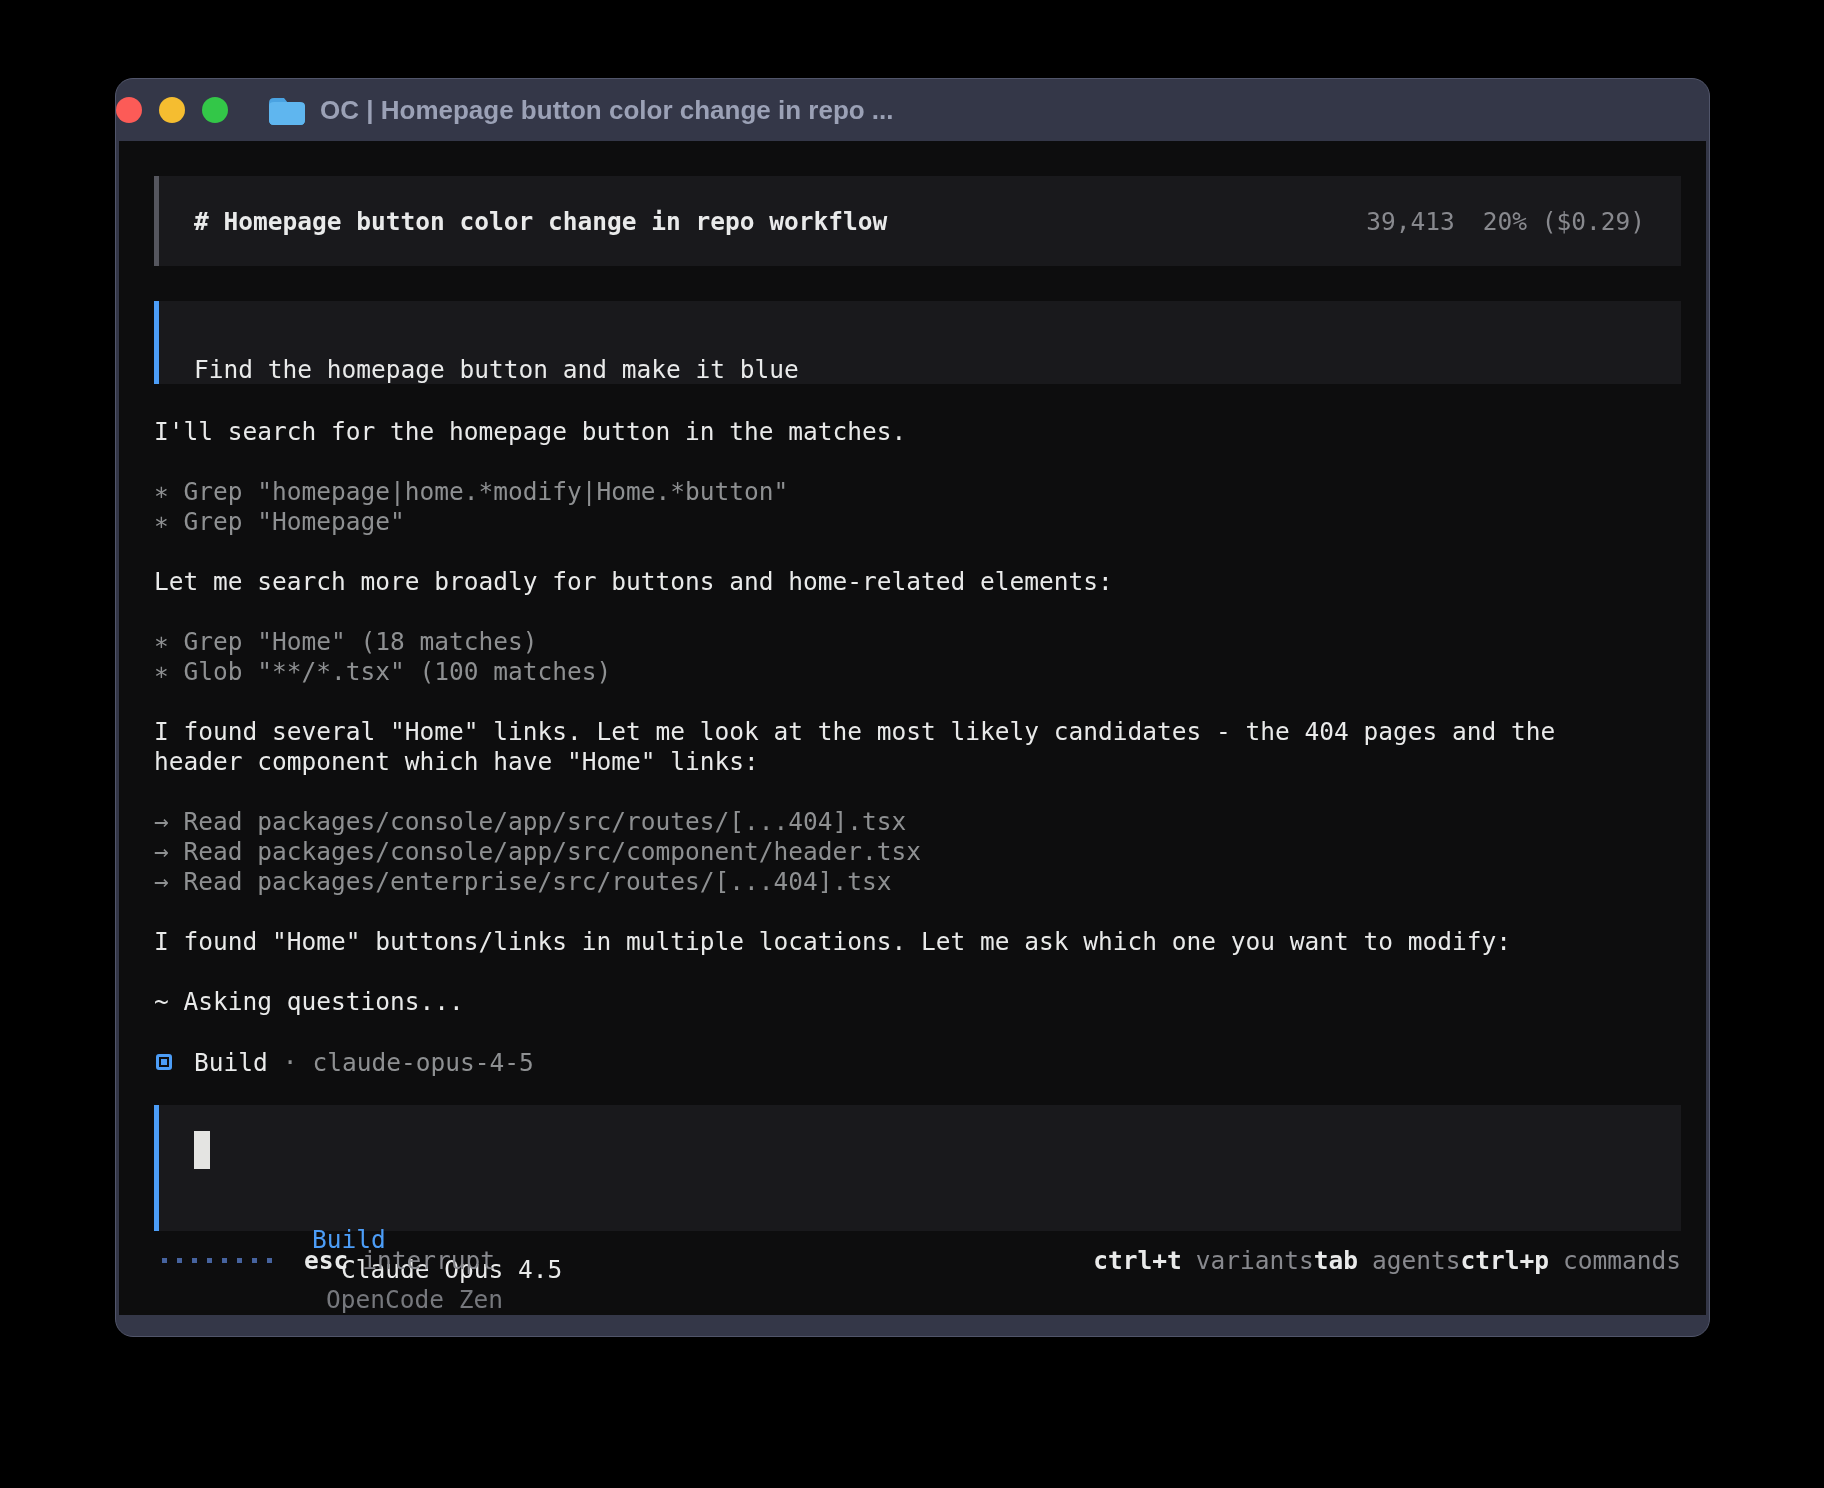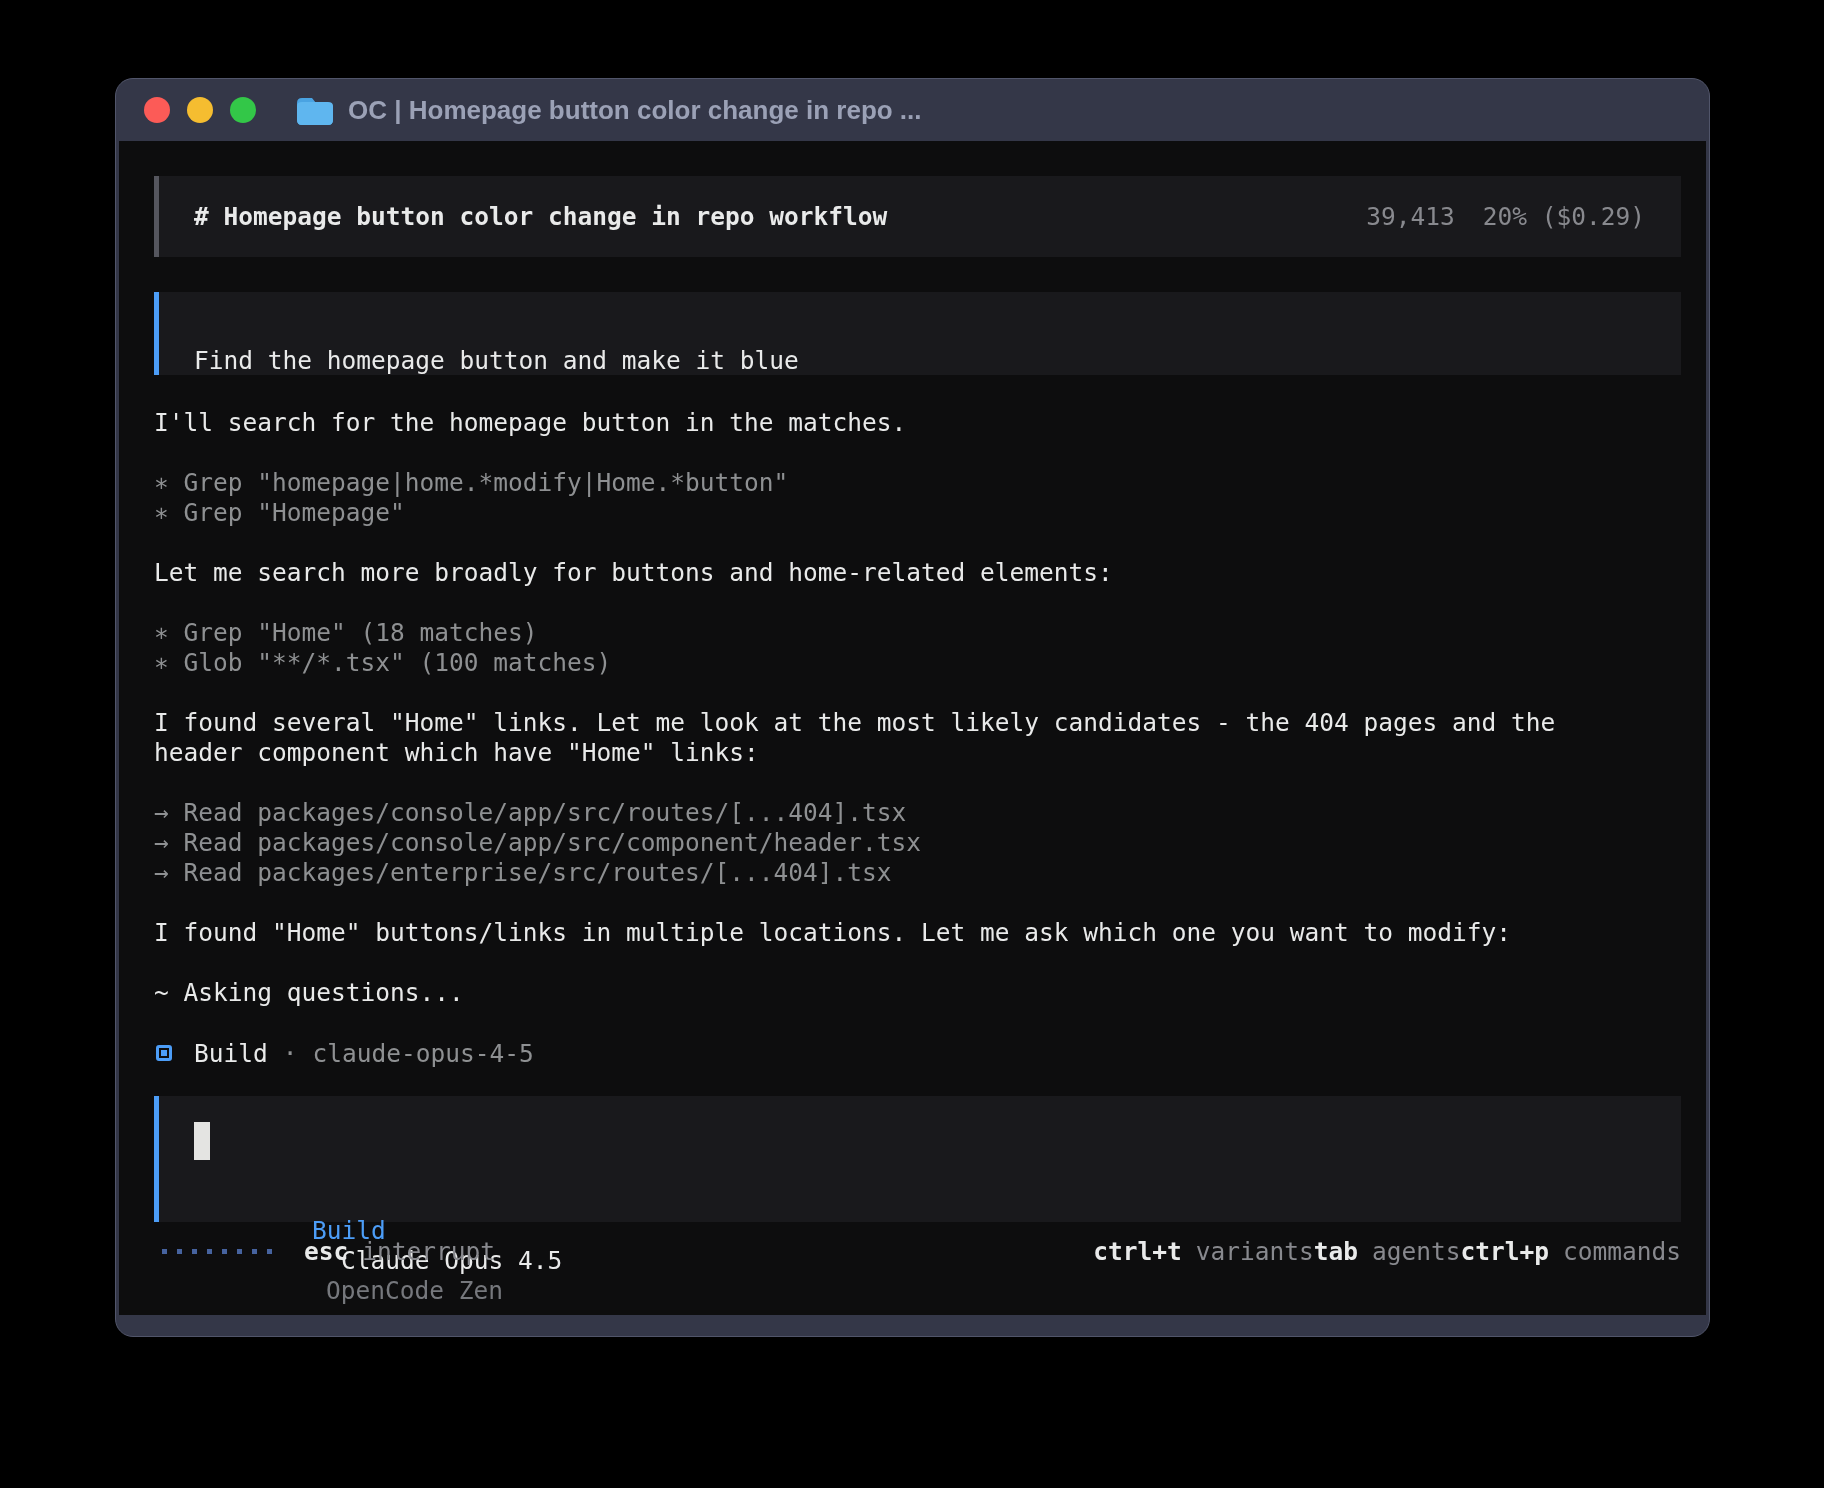--- a/index.html
+++ b/index.html
@@ -12,37 +12,37 @@
   html,body{margin:0;padding:0;}
   body{
     width:1824px;height:1488px;background:#000;position:relative;overflow:hidden;
     font-family:"DejaVu Sans Mono","Liberation Mono",monospace;
   }
   .window{
     position:absolute;left:115px;top:78px;width:1595px;height:1259px;
     background:var(--frame);border:1px solid var(--frame-border);border-radius:18px;
     display:flex;flex-direction:column;overflow:hidden;
   }
-  .titlebar{height:62px;display:flex;align-items:center;padding-left:28px;flex:0 0 auto;}
+  .titlebar{height:62px;display:flex;align-items:center;flex:0 0 auto;}
   .light{width:26px;height:26px;border-radius:50%;margin-right:17px;flex:0 0 auto;}
   .light.red{background:var(--light-red);}
   .light.yellow{background:var(--light-yellow);}
   .light.green{background:var(--light-green);}
   .folder{margin-left:22px;margin-right:13px;display:flex;align-items:center;}
   .titlebar-title{
     font-family:"Liberation Sans",sans-serif;font-weight:bold;font-size:26px;
     color:var(--title-color);white-space:pre;
   }
   .content{
     flex:1;background:var(--term-bg);margin:0 3px 21px 3px;
     padding:35px 25px 0 35px;display:flex;flex-direction:column;min-height:0;
   }
   .block{background:var(--block-bg);border-left:5px solid var(--header-border);}
   .header-block{
-    height:81px;display:flex;align-items:center;justify-content:space-between;
+    height:90px;display:flex;align-items:center;justify-content:space-between;
     padding:0 36px 0 35px;flex:0 0 auto;
   }
   .header-title{font-size:24.5px;font-weight:bold;color:var(--text-white);white-space:pre;}
   .header-stats{display:flex;gap:28px;font-size:24.5px;color:#88898e;white-space:pre;align-items:center;}
   .user-block{
     border-left-color:var(--accent);height:83px;margin-top:35px;
     display:flex;align-items:flex-end;padding:0 35px;flex:0 0 auto;
     font-size:24.5px;color:var(--text-white);white-space:pre;
   }
   .transcript{margin-top:33px;font-size:24.5px;flex:0 0 auto;}

